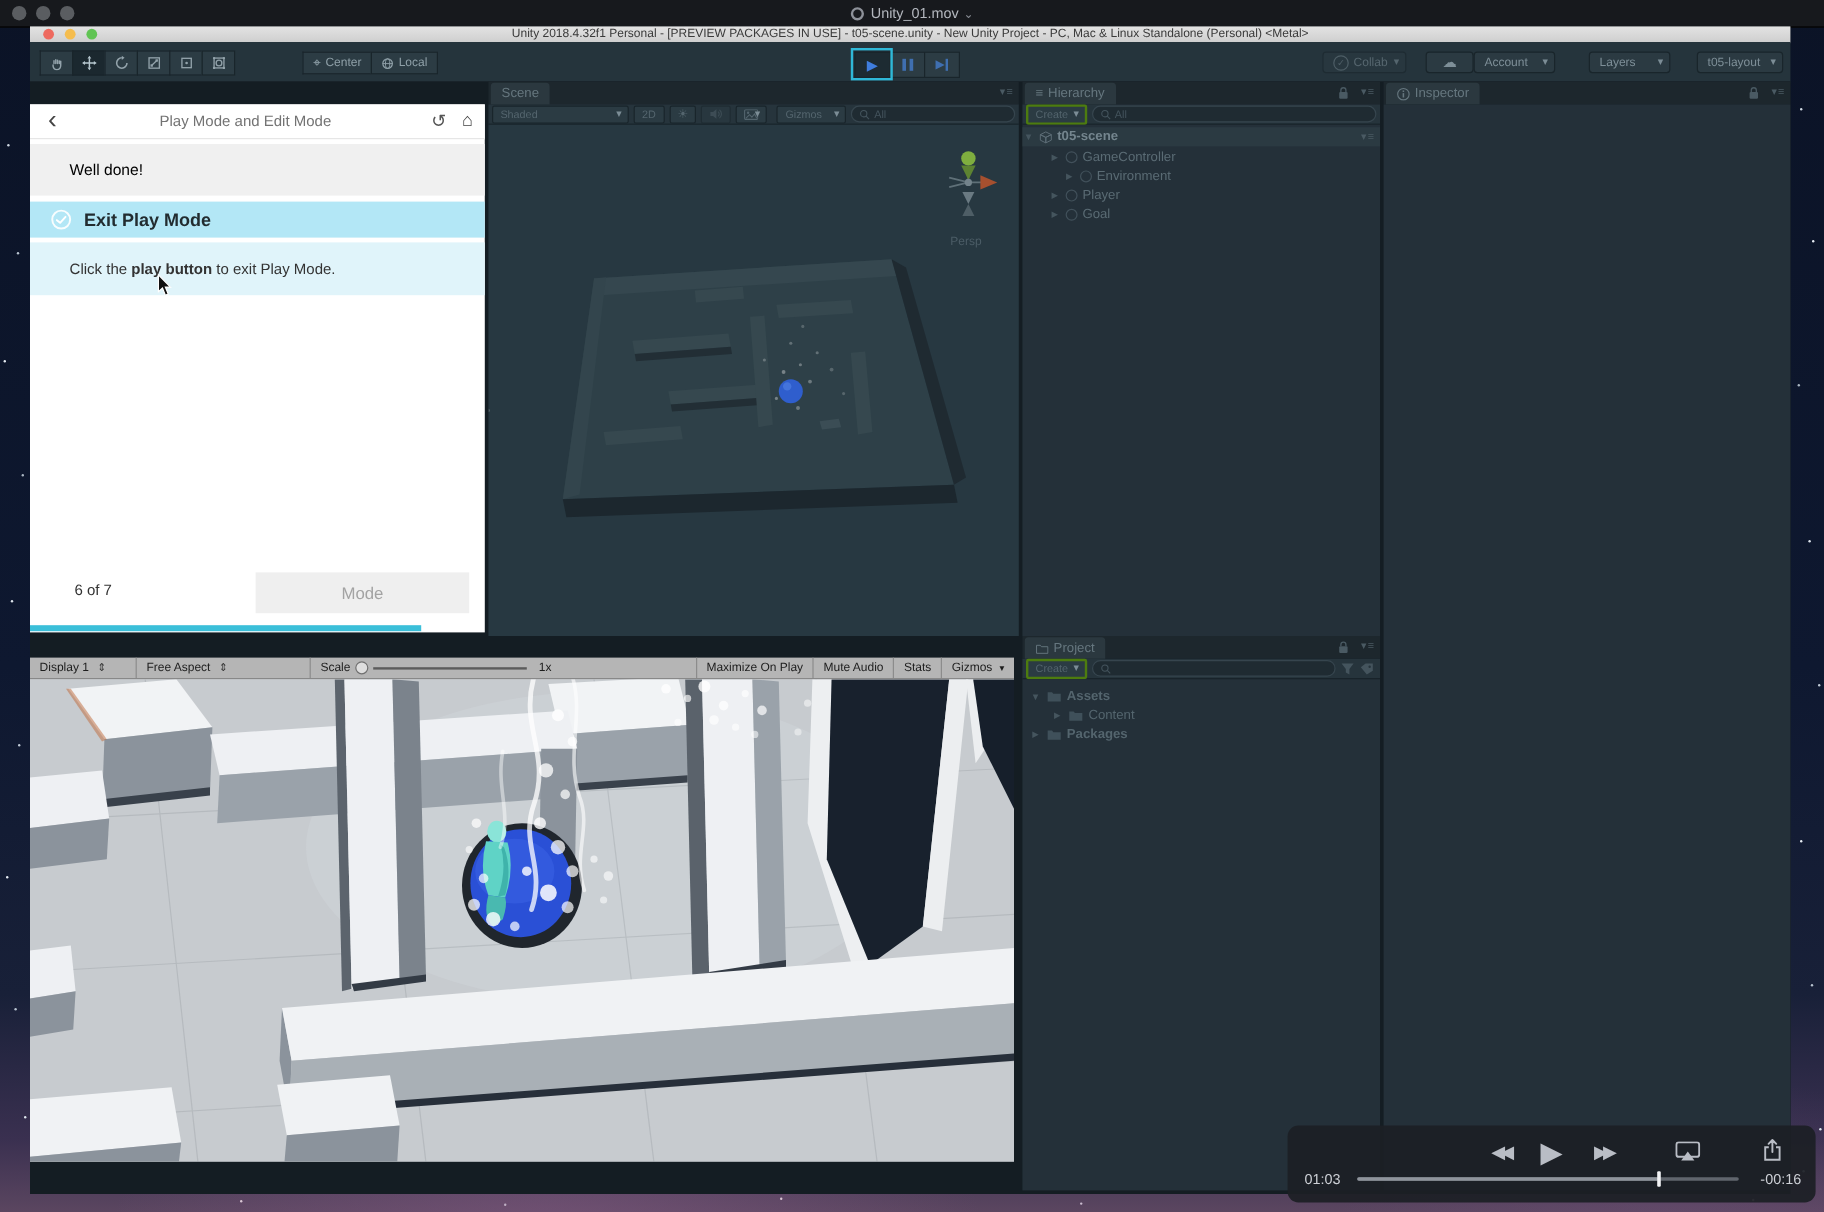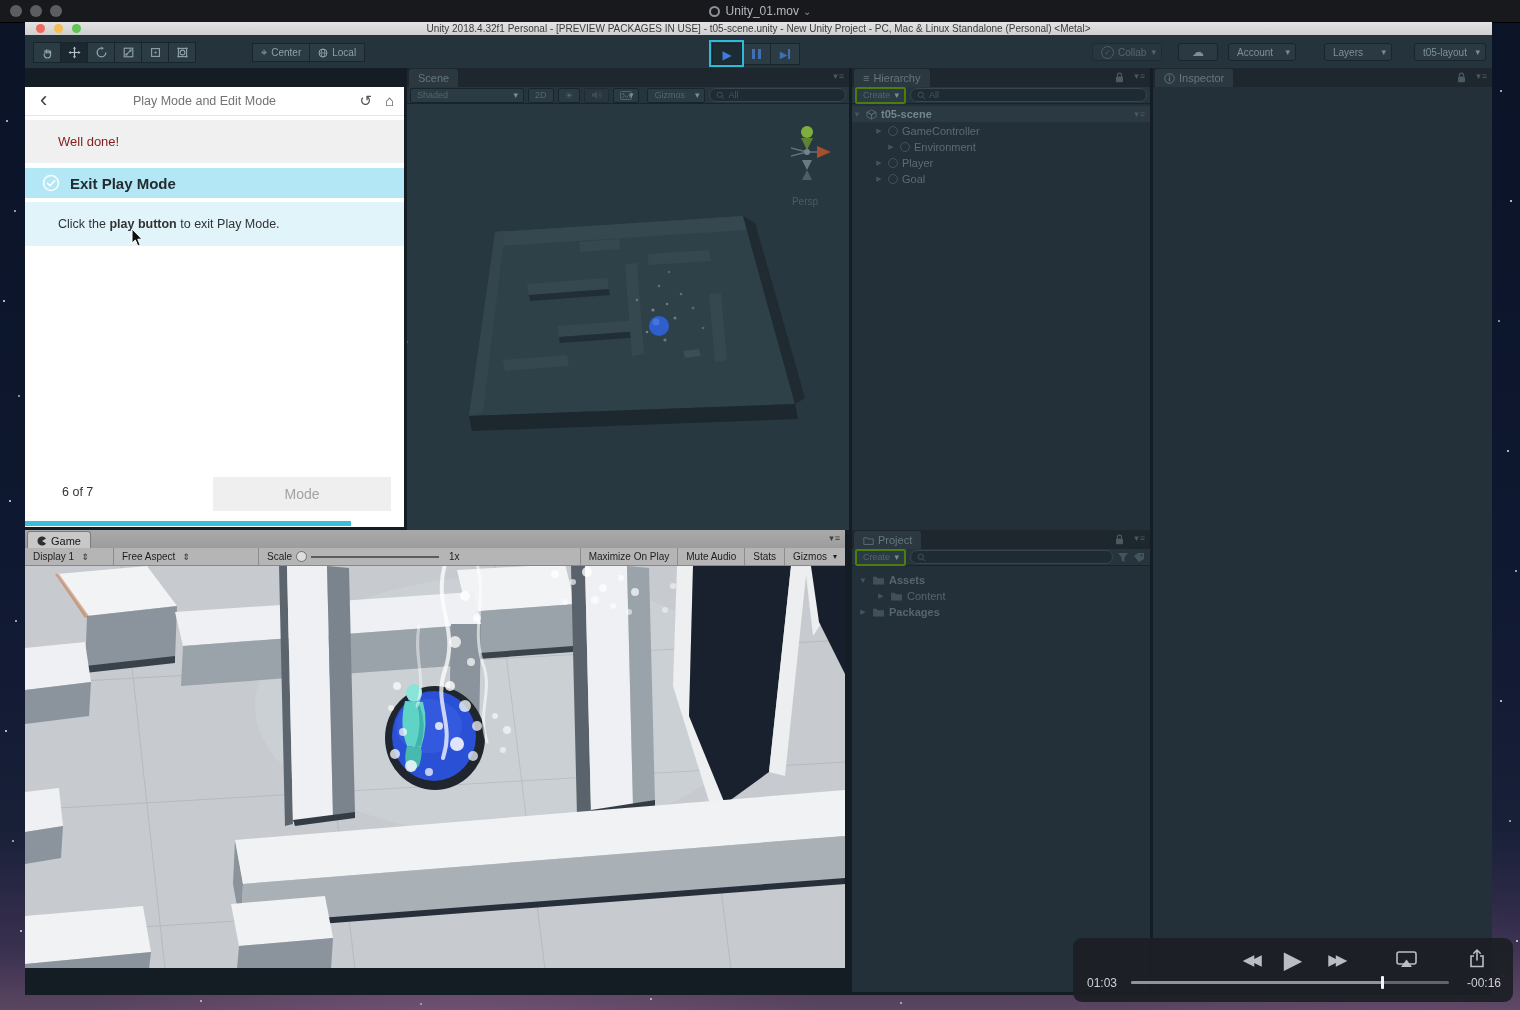--- a/index.html
+++ b/index.html
@@ -83,21 +83,21 @@
   .tut{left:0;top:0;width:379px;height:459px}
   .tut .ptab{background:#5a6368;color:#14181b;font-weight:bold}
   .tut-body{position:absolute;left:0;top:19px;right:0;bottom:0;background:#fff}
   .tut-head{position:absolute;left:0;top:0;right:0;height:28px;border-bottom:1px solid #e6e6e6;background:#fff}
   .i-chevleft::before{content:"‹";font-size:22px;color:#444;line-height:20px}
   .i-refresh::before{content:"↺";font-size:15px;color:#555}
   .i-home::before{content:"⌂";font-size:15px;color:#444}
   .tut-title{position:absolute;left:40px;right:60px;top:0;height:28px;line-height:28px;text-align:center;
     color:#737373;font-size:12.5px}
   .row-well{position:absolute;left:0;right:0;top:33px;height:43px;background:#f0f0f0;
-    line-height:43px;padding-left:33px;font-size:13px;color:#7f1d1d}
+    line-height:43px;padding-left:33px;font-size:13px;color:#000000}
   .row-step{position:absolute;left:0;right:0;top:81px;height:30px;background:#b3e7f6;display:flex;align-items:center}
   .row-step .ttl{font-size:15px;font-weight:bold;color:#222c30;margin-left:10px}
   .row-instr{position:absolute;left:0;right:0;top:115px;height:44px;background:#e0f4fa;
     line-height:44px;padding-left:33px;font-size:12.5px;color:#333}
   .tut-foot{position:absolute;left:0;right:0;bottom:16px;height:34px}
   .tut-count{position:absolute;left:37px;top:8px;font-size:12.5px;color:#333}
   .next-btn{position:absolute;left:188px;right:13px;top:0;height:34px;background:#efefef;
     color:#a3a3a3;font-size:14px;display:flex;align-items:center;justify-content:center}
   .tut-progress{position:absolute;left:0;bottom:1px;height:5px;background:#3bbfd9}
   
@@ -266,21 +266,21 @@
     <div class="hl-box" style="left:684px;top:5px;width:31px;height:23px"></div>
 
     <div class="rgrp">
       <div class="rbtn dd dim" style="width:52px">
         <span class="i-check-small">✓</span>
         <span>Collab</span>
       </div>
       <div class="rbtn" style="margin-left:16px;width:22px;justify-content:center">
         <span class="i-cloud"></span>
       </div>
-      <div class="rbtn dd" style="margin-left:10px;width:50px">
+      <div class="rbtn dd" style="margin-left:0;width:50px">
         <span>Account</span>
       </div>
       <div class="rbtn dd" style="margin-left:28px;width:50px">
         <span>Layers</span>
       </div>
       <div class="rbtn dd" style="margin-left:22px;width:54px">
         <span>t05-layout</span>
       </div>
     </div>
   </div>
@@ -497,31 +497,20 @@
               <rect x="1" y="4.6" width="7" height="5.6" rx="1" fill="#4a5a63"></rect>
               <path d="M2.4,4.6 V3.2 a2.1,2.1 0 0 1 4.2,0 V4.6" fill="none" stroke="#4a5a63" stroke-width="1.1"></path>
             </svg>
           </span>
         <span class="pmenu"></span>
       </div>
       <div class="pbody" style="top:19px"></div>
     </div>
 
     <div class="panel game">
-      <div class="ptabbar">
-        <div class="ptab">
-          <span>
-              <svg width="10" height="10" viewBox="0 0 10 10">
-                <path d="M9,2.6 A4.6,4.6 0 1 0 9,7.4 L5,5 Z" fill="#2e2e2e"></path>
-              </svg>
-            </span>
-          <span>Game</span>
-        </div>
-        <span class="pmenu"></span>
-      </div>
       <div class="g-toolbar">
         <div class="gitem i-updn" style="width:72px">
             <span>Display 1</span>
           </div>
         <div class="gsep"></div>
         <div class="gitem i-updn" style="width:128px">
             <span>Free Aspect</span>
           </div>
         <div class="gsep"></div>
         <div class="gitem">

